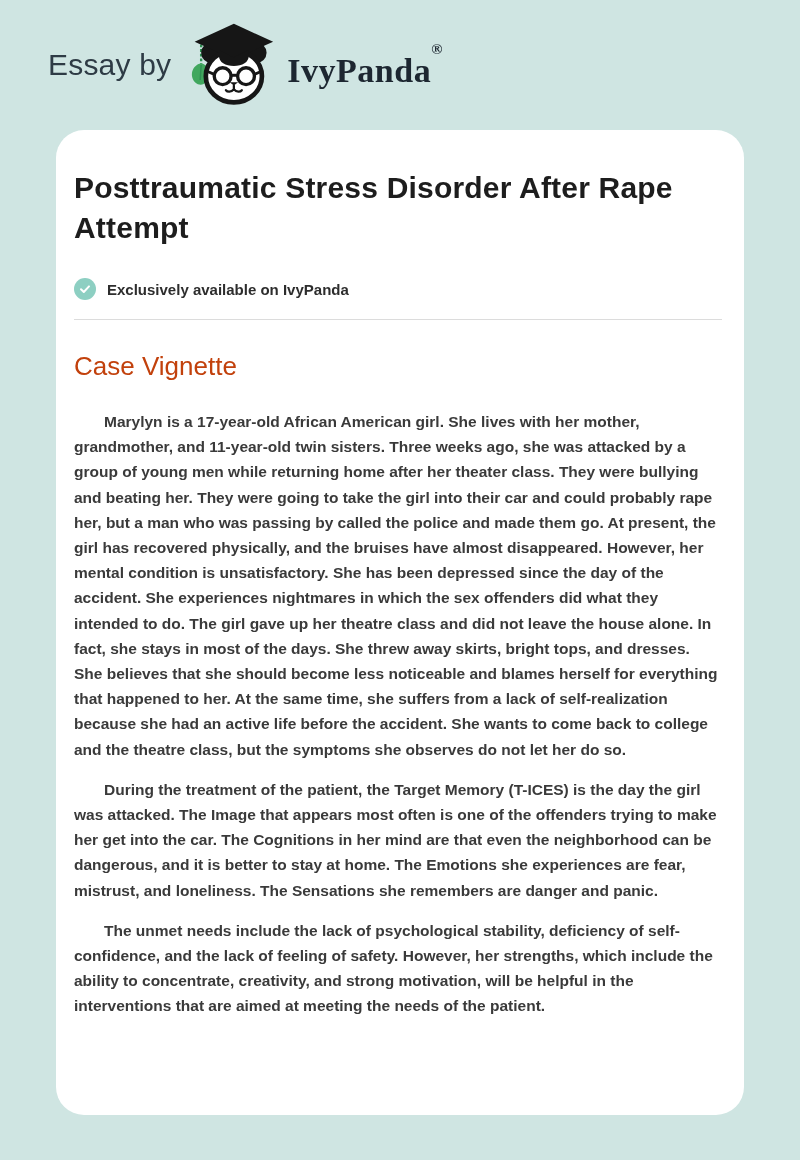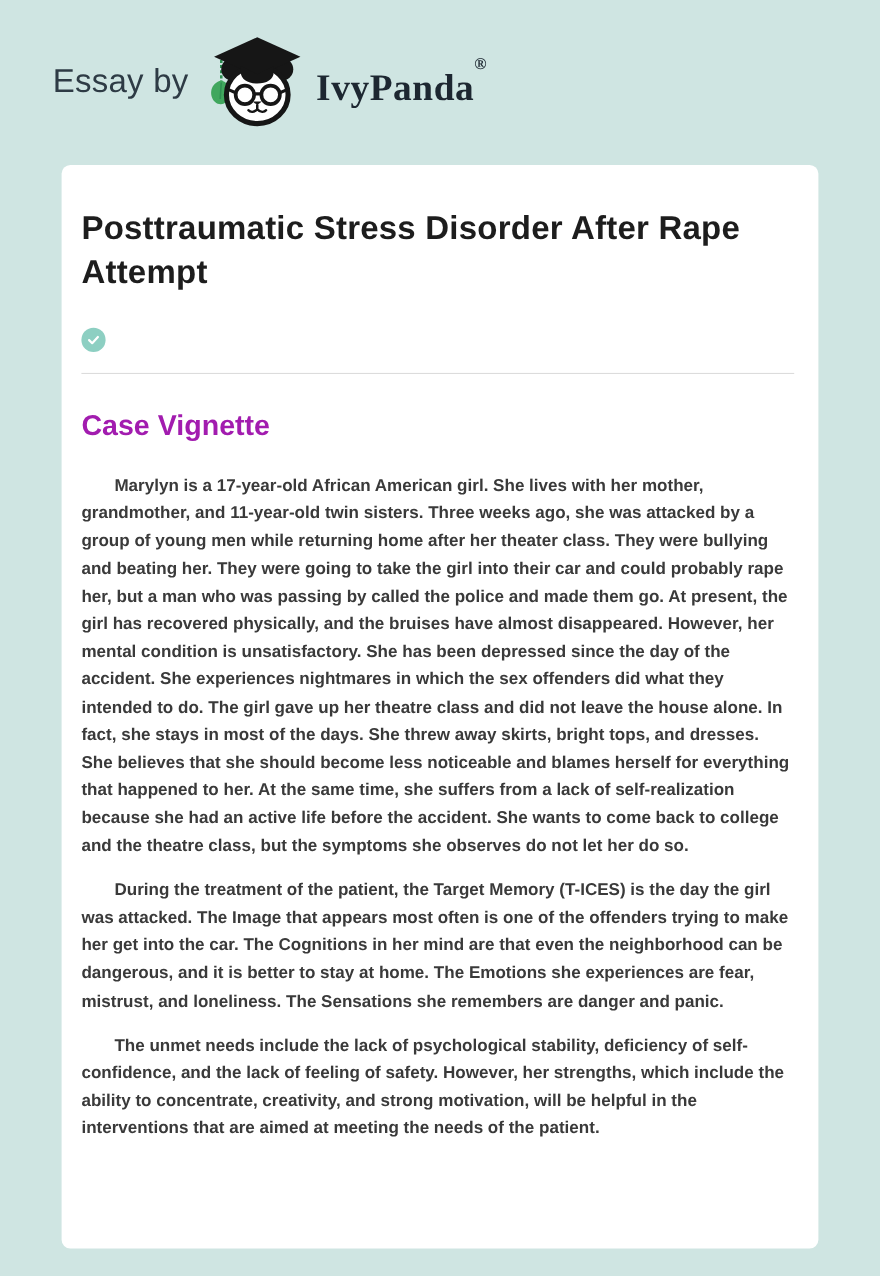--- a/index.html
+++ b/index.html
@@ -14,21 +14,21 @@
     --leaf-green:#41a75e;
     --ink:#161616;
   }
   *{box-sizing:border-box;margin:0;padding:0;}
   html,body{width:800px;height:1160px;overflow:hidden;}
   body{
     background:var(--background);
     font-family:"Liberation Sans","DejaVu Sans",sans-serif;
   }
   .site-header{
-    height:150px;
+    height:130px;
     display:flex;
     align-items:center;
     padding-left:48px;
     gap:16px;
   }
   .essay-by{
     font-size:30px;
     color:var(--header-text);
     letter-spacing:.2px;
   }
@@ -48,21 +48,21 @@
     letter-spacing:.5px;
   }
   .brand sup{
     font-size:15px;
     vertical-align:28px;
     font-weight:700;
   }
   .card{
     margin:0 56px;
     background:var(--card);
-    border-radius:8px;
+    border-radius:28px;
     padding:38px 22px 52px 18px;
     min-height:985px;
   }
   .essay-title{
     font-size:30px;
     line-height:40px;
     font-weight:700;
     color:var(--title-color);
     letter-spacing:.2px;
     margin-bottom:30px;
@@ -84,22 +84,22 @@
     font-weight:700;
     color:#2d2d2d;
   }
   hr.divider{
     border:none;
     border-top:1px solid var(--divider);
     margin:19px 0 0 0;
   }
   .section-heading{
     font-size:26px;
-    font-weight:700;
-    color:#a21caf;
+    font-weight:400;
+    color:#c2410c;
     margin:31px 0 27px 0;
   }
   .body-paragraph{
     font-size:15.5px;
     line-height:25.2px;
     color:var(--body-color);
     text-indent:30px;
     margin-bottom:15px;
     font-weight:bold;
   }
@@ -140,20 +140,21 @@
 
 <main class="card">
   <h1 class="essay-title">Posttraumatic Stress Disorder After Rape Attempt</h1>
 
   <div class="badge-row">
     <span class="check-circle">
       <svg width="12" height="12" viewBox="0 0 12 12" aria-hidden="true">
         <path d="M2 6.2 L4.8 9 L10 3.4" stroke="#ffffff" stroke-width="2" fill="none" stroke-linecap="round" stroke-linejoin="round"></path>
       </svg>
     </span>
+    <span class="badge-label">Exclusively available on IvyPanda</span>
   </div>
 
   <hr class="divider">
 
   <h2 class="section-heading">Case Vignette</h2>
 
   <p class="body-paragraph">Marylyn is a 17-year-old African American girl. She lives with her mother, grandmother, and 11-year-old twin sisters. Three weeks ago, she was attacked by a group of young men while returning home after her theater class. They were bullying and beating her. They were going to take the girl into their car and could probably rape her, but a man who was passing by called the police and made them go. At present, the girl has recovered physically, and the bruises have almost disappeared. However, her mental condition is unsatisfactory. She has been depressed since the day of the accident. She experiences nightmares in which the sex offenders did what they intended to do. The girl gave up her theatre class and did not leave the house alone. In fact, she stays in most of the days. She threw away skirts, bright tops, and dresses. She believes that she should become less noticeable and blames herself for everything that happened to her. At the same time, she suffers from a lack of self-realization because she had an active life before the accident. She wants to come back to college and the theatre class, but the symptoms she observes do not let her do so.</p>
   <p class="body-paragraph">During the treatment of the patient, the Target Memory (T-ICES) is the day the girl was attacked. The Image that appears most often is one of the offenders trying to make her get into the car. The Cognitions in her mind are that even the neighborhood can be dangerous, and it is better to stay at home. The Emotions she experiences are fear, mistrust, and loneliness. The Sensations she remembers are danger and panic.</p>
   <p class="body-paragraph">The unmet needs include the lack of psychological stability, deficiency of self-confidence, and the lack of feeling of safety. However, her strengths, which include the ability to concentrate, creativity, and strong motivation, will be helpful in the interventions that are aimed at meeting the needs of the patient.</p>
 </main>

